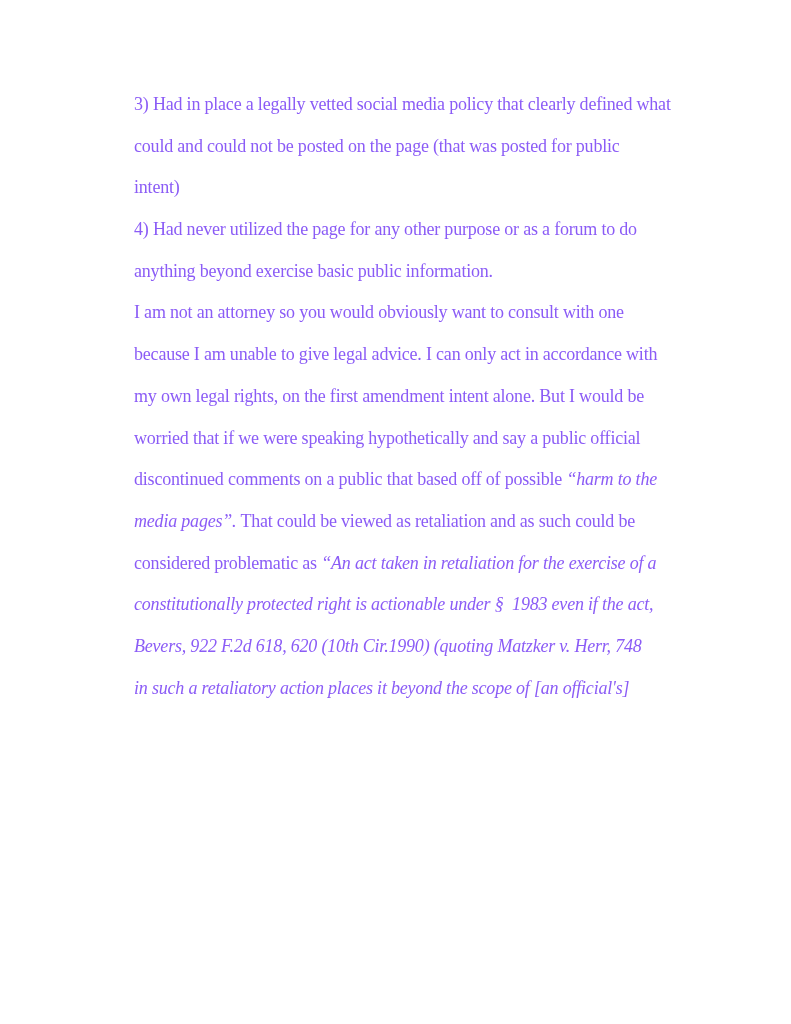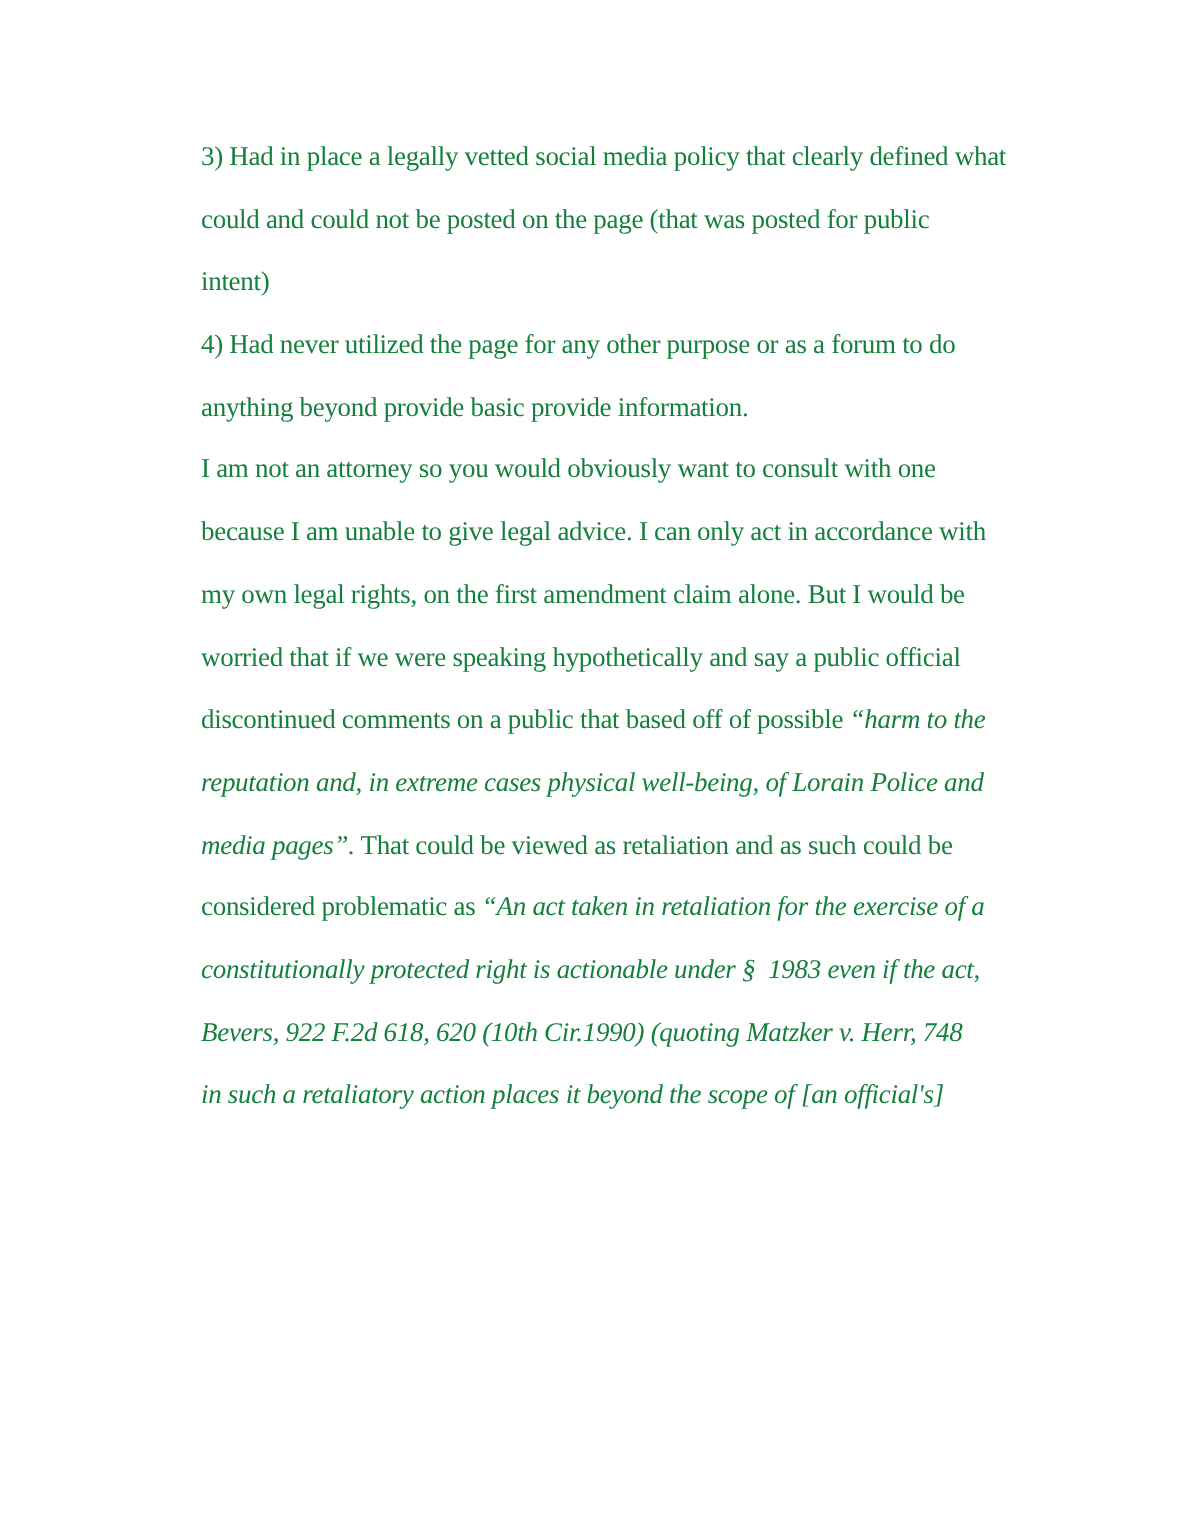--- a/index.html
+++ b/index.html
@@ -7,21 +7,21 @@
     padding: 0;
     background: #ffffff;
   }
   .page {
     position: relative;
     width: 791px;
     height: 774px;
     background: #ffffff;
     overflow: hidden;
     font-family: "Liberation Serif", "DejaVu Serif", serif;
-    color: #15803d;
+    color: #8b5cf6;
   }
   .text-block {
     position: absolute;
     left: 134px;
     top: 84px;
     width: 640px;
   }
   .line {
     height: 41.7px;
     line-height: 41.7px;
@@ -35,26 +35,25 @@
 </style>
 </head>
 <body>
 
 <div class="page">
   <div class="text-block">
       <div class="line"><span class="seg-roman">3) Had in place a legally vetted social media policy that clearly defined what</span></div>
       <div class="line"><span class="seg-roman">could and could not be posted on the page (that was posted for public</span></div>
       <div class="line"><span class="seg-roman">intent)</span></div>
       <div class="line"><span class="seg-roman">4) Had never utilized the page for any other purpose or as a forum to do</span></div>
-      <div class="line"><span class="seg-roman">anything beyond provide basic provide information.</span></div>
+      <div class="line"><span class="seg-roman">anything beyond exercise basic public information.</span></div>
       <div class="line"><span class="seg-roman">I am not an attorney so you would obviously want to consult with one</span></div>
       <div class="line"><span class="seg-roman">because I am unable to give legal advice. I can only act in accordance with</span></div>
-      <div class="line"><span class="seg-roman">my own legal rights, on the first amendment claim alone. But I would be</span></div>
+      <div class="line"><span class="seg-roman">my own legal rights, on the first amendment intent alone. But I would be</span></div>
       <div class="line"><span class="seg-roman">worried that if we were speaking hypothetically and say a public official</span></div>
       <div class="line"><span class="seg-roman">discontinued comments on a public that based off of possible </span><span class="seg-italic">“harm to the</span></div>
-      <div class="line"><span class="seg-italic">reputation and, in extreme cases physical well-being, of Lorain Police and</span></div>
       <div class="line"><span class="seg-italic">media pages”.</span><span class="seg-roman"> That could be viewed as retaliation and as such could be</span></div>
       <div class="line"><span class="seg-roman">considered problematic as </span><span class="seg-italic">“An act taken in retaliation for the exercise of a</span></div>
       <div class="line"><span class="seg-italic">constitutionally protected right is actionable under §  1983 even if the act,</span></div>
       <div class="line"><span class="seg-italic">Bevers, 922 F.2d 618, 620 (10th Cir.1990) (quoting Matzker v. Herr, 748</span></div>
       <div class="line"><span class="seg-italic">in such a retaliatory action places it beyond the scope of [an official's]</span></div>
     </div>
 </div>
 
 </body></html>

